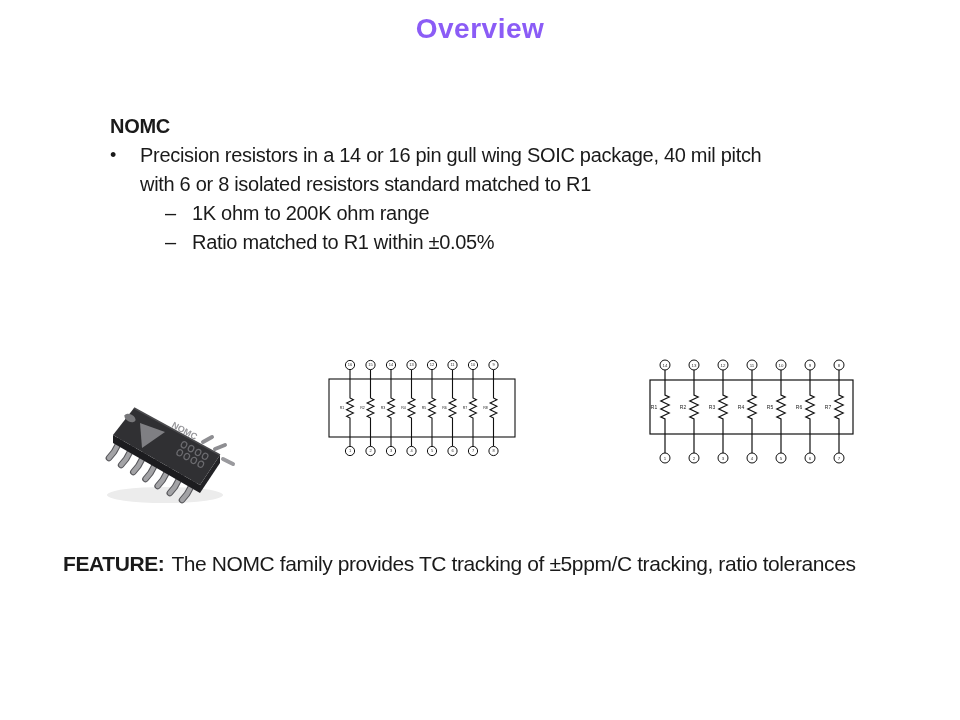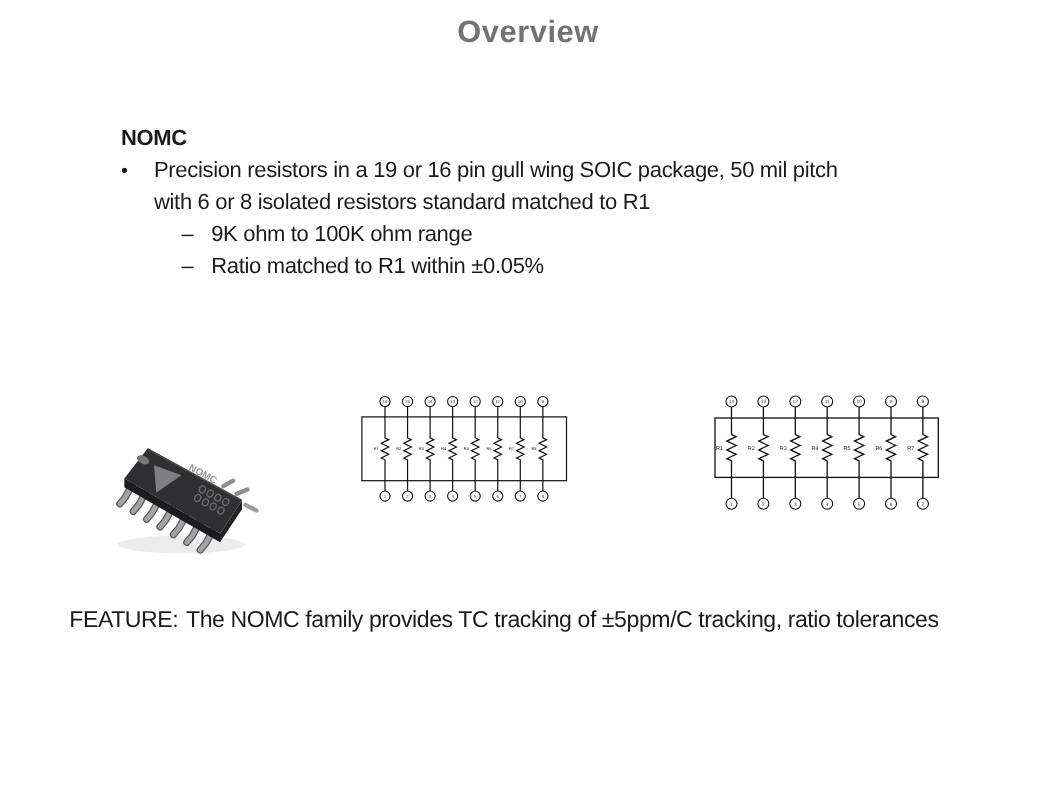--- a/index.html
+++ b/index.html
@@ -3,60 +3,60 @@
 <meta charset="utf-8">
 <style>
   html,body{margin:0;padding:0;background:#888;}
   .slide{
     position:relative;width:960px;height:720px;background:#ffffff;
     font-family:"Liberation Sans", sans-serif;color:#1a1a1a;overflow:hidden;
     margin:0 auto;
   }
   .title{
     position:absolute;top:13px;left:0;width:100%;text-align:center;
-    font-size:28px;font-weight:bold;letter-spacing:0.5px;color:#737373;
+    font-size:28px;font-weight:bold;letter-spacing:0.5px;color:#8b5cf6;
   }
   .content{position:absolute;left:110px;top:112px;font-size:20px;letter-spacing:-0.3px;line-height:29px;}
   .section-heading{font-weight:bold;}
   .bullet-row{display:flex;white-space:nowrap;}
   .bullet-marker{width:30px;flex:0 0 30px;font-size:18px;}
   .bullet-lines div{white-space:nowrap;}
   .sub-bullet{display:flex;margin-left:55px;white-space:nowrap;}
   .dash-marker{width:27px;flex:0 0 27px;}
   .feature{
     position:absolute;left:63px;top:549px;font-size:21px;letter-spacing:-0.4px;line-height:30px;
   }
-  .feature .b{font-weight:normal;}
+  .feature .b{font-weight:bold;}
   .feature-rest{margin-left:7px;}
   .feature div{white-space:nowrap;}
   svg{position:absolute;}
   #chip{left:85px;top:385px;}
   #schematic1{left:325px;top:353px;}
   #schematic2{left:645px;top:353px;}
   svg text{font-family:"Liberation Sans", sans-serif;}
 </style>
 </head>
 <body>
 
 <div class="slide">
 
   <div class="title">Overview</div>
 
   <div class="content">
     <div class="section-heading">NOMC</div>
     <div class="bullet-row">
       <span class="bullet-marker">•</span>
       <span class="bullet-lines">
-        <div>Precision resistors in a 19 or 16 pin gull wing SOIC package, 50 mil pitch</div>
+        <div>Precision resistors in a 14 or 16 pin gull wing SOIC package, 40 mil pitch</div>
         <div>with 6 or 8 isolated resistors standard matched to R1</div>
       </span>
     </div>
     <div class="sub-bullet">
       <span class="dash-marker">–</span>
-      <span>9K ohm to 100K ohm range</span>
+      <span>1K ohm to 200K ohm range</span>
     </div>
     <div class="sub-bullet">
       <span class="dash-marker">–</span>
       <span>Ratio matched to R1 within ±0.05%</span>
     </div>
   </div>
 
   <svg id="chip" width="180" height="125" viewBox="0 0 180 125">
     <ellipse cx="80" cy="110" rx="58" ry="8" fill="#ececec"></ellipse>
 

